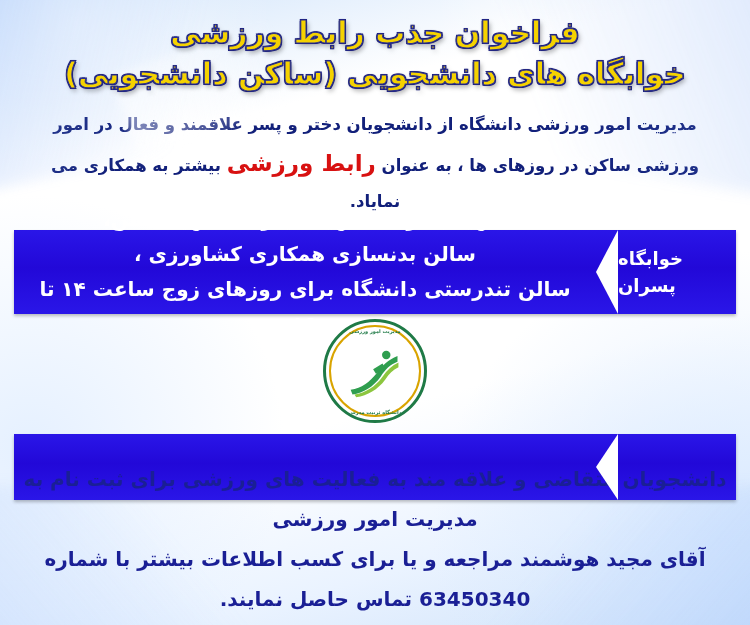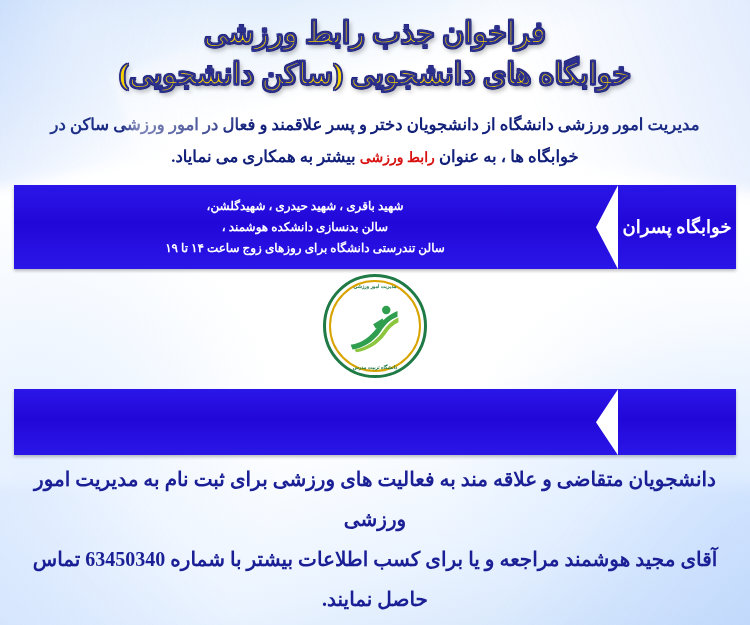--- a/index.html
+++ b/index.html
@@ -18,21 +18,20 @@
     position: relative;
     width: 750px;
     height: 625px;
     overflow: hidden;
     background:
       radial-gradient(circle at 88% 6%, rgba(255,255,255,0.85) 0%, rgba(255,255,255,0.0) 26%),
       radial-gradient(circle at 10% 4%, rgba(255,255,255,0.55) 0%, rgba(255,255,255,0.0) 22%),
       radial-gradient(circle at 4% 72%, rgba(220,235,255,0.75) 0%, rgba(255,255,255,0.0) 30%),
       radial-gradient(circle at 96% 86%, rgba(215,232,255,0.8) 0%, rgba(255,255,255,0.0) 32%),
       linear-gradient(165deg, #cfe3fb 0%, #ffffff 22%, #ffffff 62%, #eaf3ff 82%, #cfe2fa 100%);
-    font-family: Liberation Serif, serif;
   }
 
   
   .streak {
     position: absolute;
     pointer-events: none;
     opacity: 0.55;
   }
   .streak.s1 {
     top: -60px; left: -40px;
@@ -94,21 +93,21 @@
   .intro {
     padding: 10px 30px 0 30px;
     text-align: center;
     color: #12207a;
     font-size: 16.5px;
     font-weight: bold;
     line-height: 1.95;
   }
   .intro .highlight {
     color: #d81111;
-    font-size: 14px;
+    font-size: 23px;
     font-weight: bold;
   }
 
   
   .row {
     position: relative;
     margin: 12px 14px 0 14px;
     height: 84px;
   }
   .row.second {
@@ -130,21 +129,21 @@
     position: absolute;
     top: 0;
     right: 0;
     height: 100%;
     width: 118px;
     background: linear-gradient(180deg, #2a16e8 0%, #2208d8 45%, #2a16e8 100%);
     color: #ffffff;
     display: flex;
     align-items: center;
     justify-content: center;
-    text-align: right;
+    text-align: left;
     font-size: 18px;
     font-weight: bold;
     line-height: 1.5;
     z-index: 3;
   }
   .notch {
     position: absolute;
     top: 0;
     right: 118px;
     width: 22px;
@@ -157,21 +156,21 @@
     position: absolute;
     top: 0;
     right: 140px;
     left: 0;
     height: 100%;
     display: flex;
     align-items: center;
     justify-content: center;
     text-align: center;
     color: #ffffff;
-    font-size: 12px;
+    font-size: 20px;
     font-weight: bold;
     line-height: 1.75;
     padding: 0 14px;
     box-sizing: border-box;
     z-index: 3;
   }
 
   
   .logo-wrap {
     position: relative;
@@ -249,31 +248,31 @@
   <div class="streak s3"></div>
   <div class="streak s4"></div>
   <div class="streak s5"></div>
 
   <div class="title-block">
     <div class="title-line">فراخوان جذب رابط ورزشی</div>
     <div class="title-line">خوابگاه های دانشجویی (ساکن دانشجویی)</div>
   </div>
 
   <div class="intro">
-    <span>مدیریت امور ورزشی دانشگاه از دانشجویان دختر و پسر علاقمند و فعال در امور ورزشی ساکن در خوابگاه ها ، به عنوان</span>
+    <span>مدیریت امور ورزشی دانشگاه از دانشجویان دختر و پسر علاقمند و فعال در امور ورزشی ساکن در روزهای ها ، به عنوان</span>
     <span class="highlight">رابط ورزشی</span>
     <span>بیشتر به همکاری می نمایاد.</span>
   </div>
 
   <div class="row">
     <div class="banner"></div>
     <div class="content-box">
       <div>
         <div>شهید باقری ، شهید حیدری ، شهیدگلشن،</div>
-        <div>سالن بدنسازی دانشکده هوشمند ،</div>
+        <div>سالن بدنسازی همکاری کشاورزی ،</div>
         <div>سالن تندرستی دانشگاه برای روزهای زوج ساعت ۱۴ تا ۱۹</div>
       </div>
     </div>
     <div class="notch"></div>
     <div class="label-box">خوابگاه پسران</div>
   </div>
 
   <div class="logo-wrap">
     <div class="logo">
       <div class="ring-text"></div>

